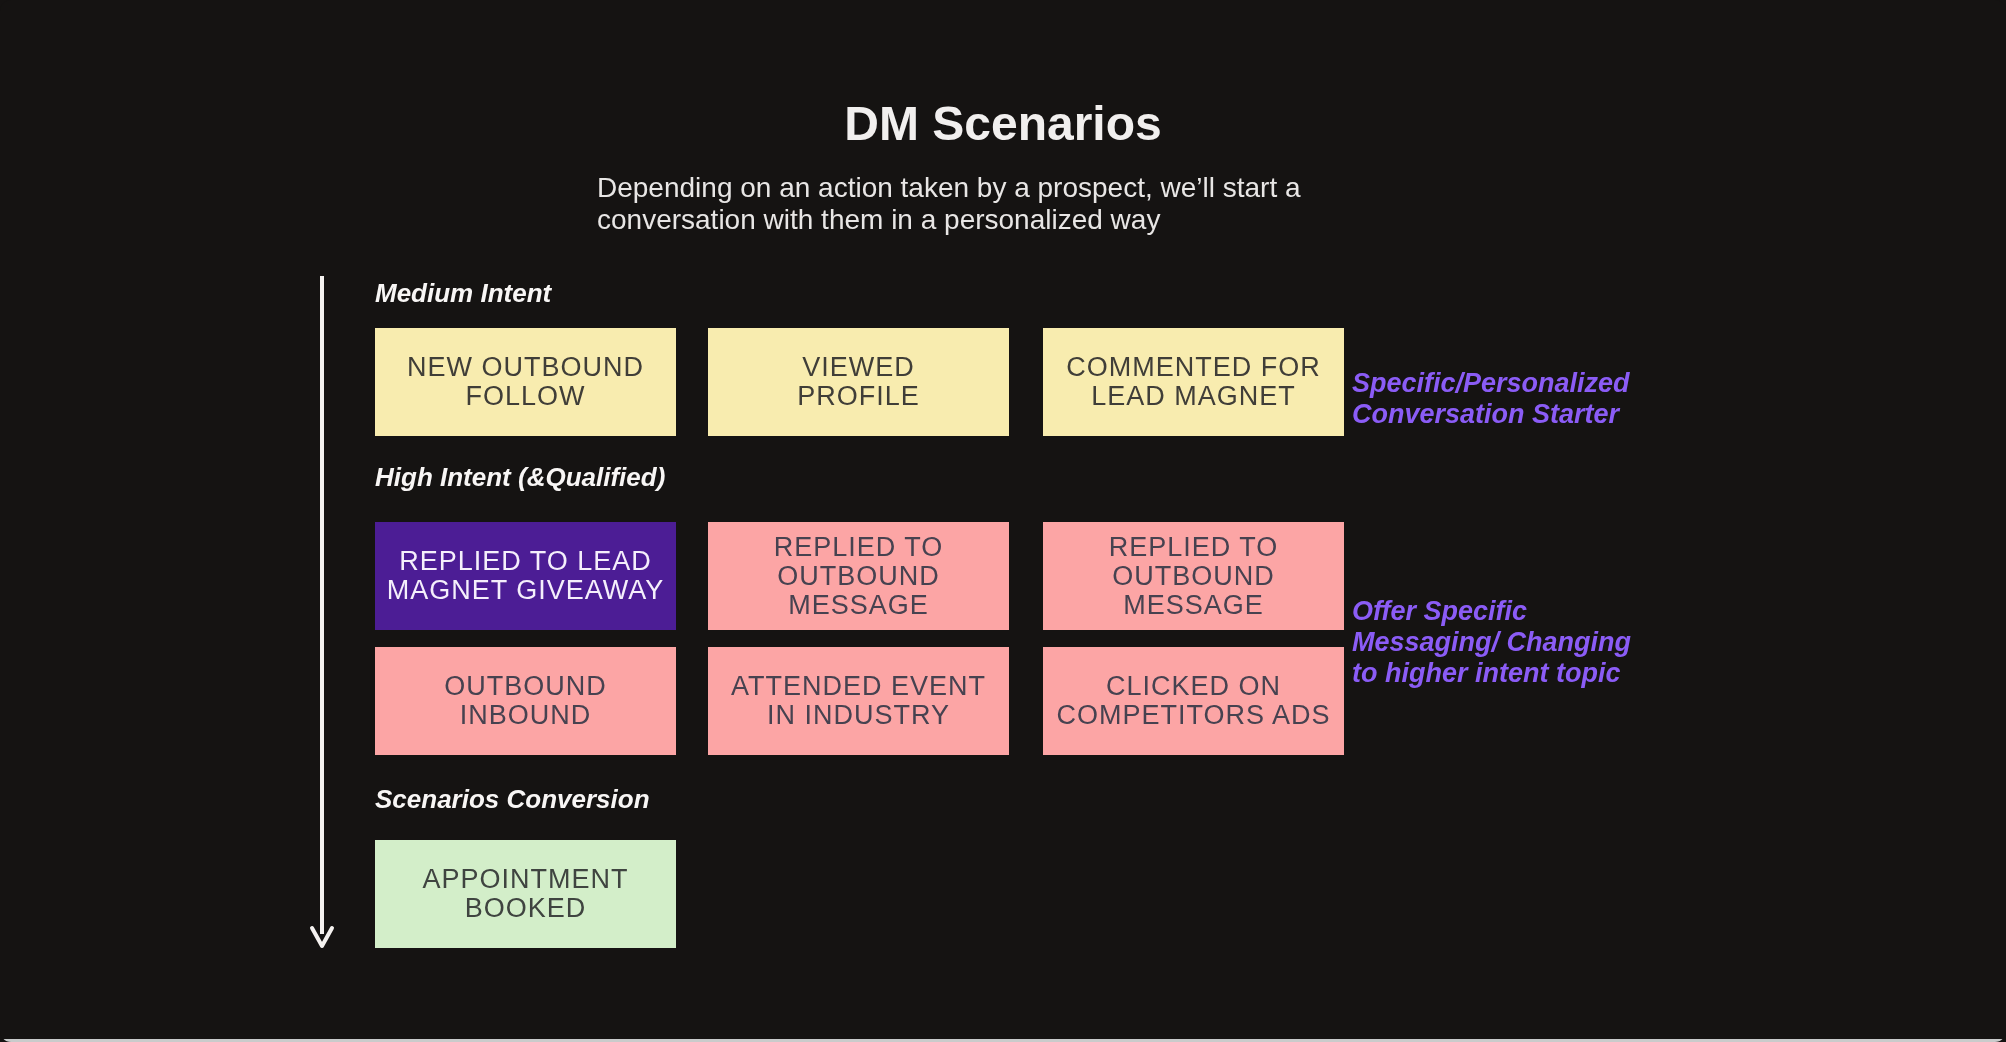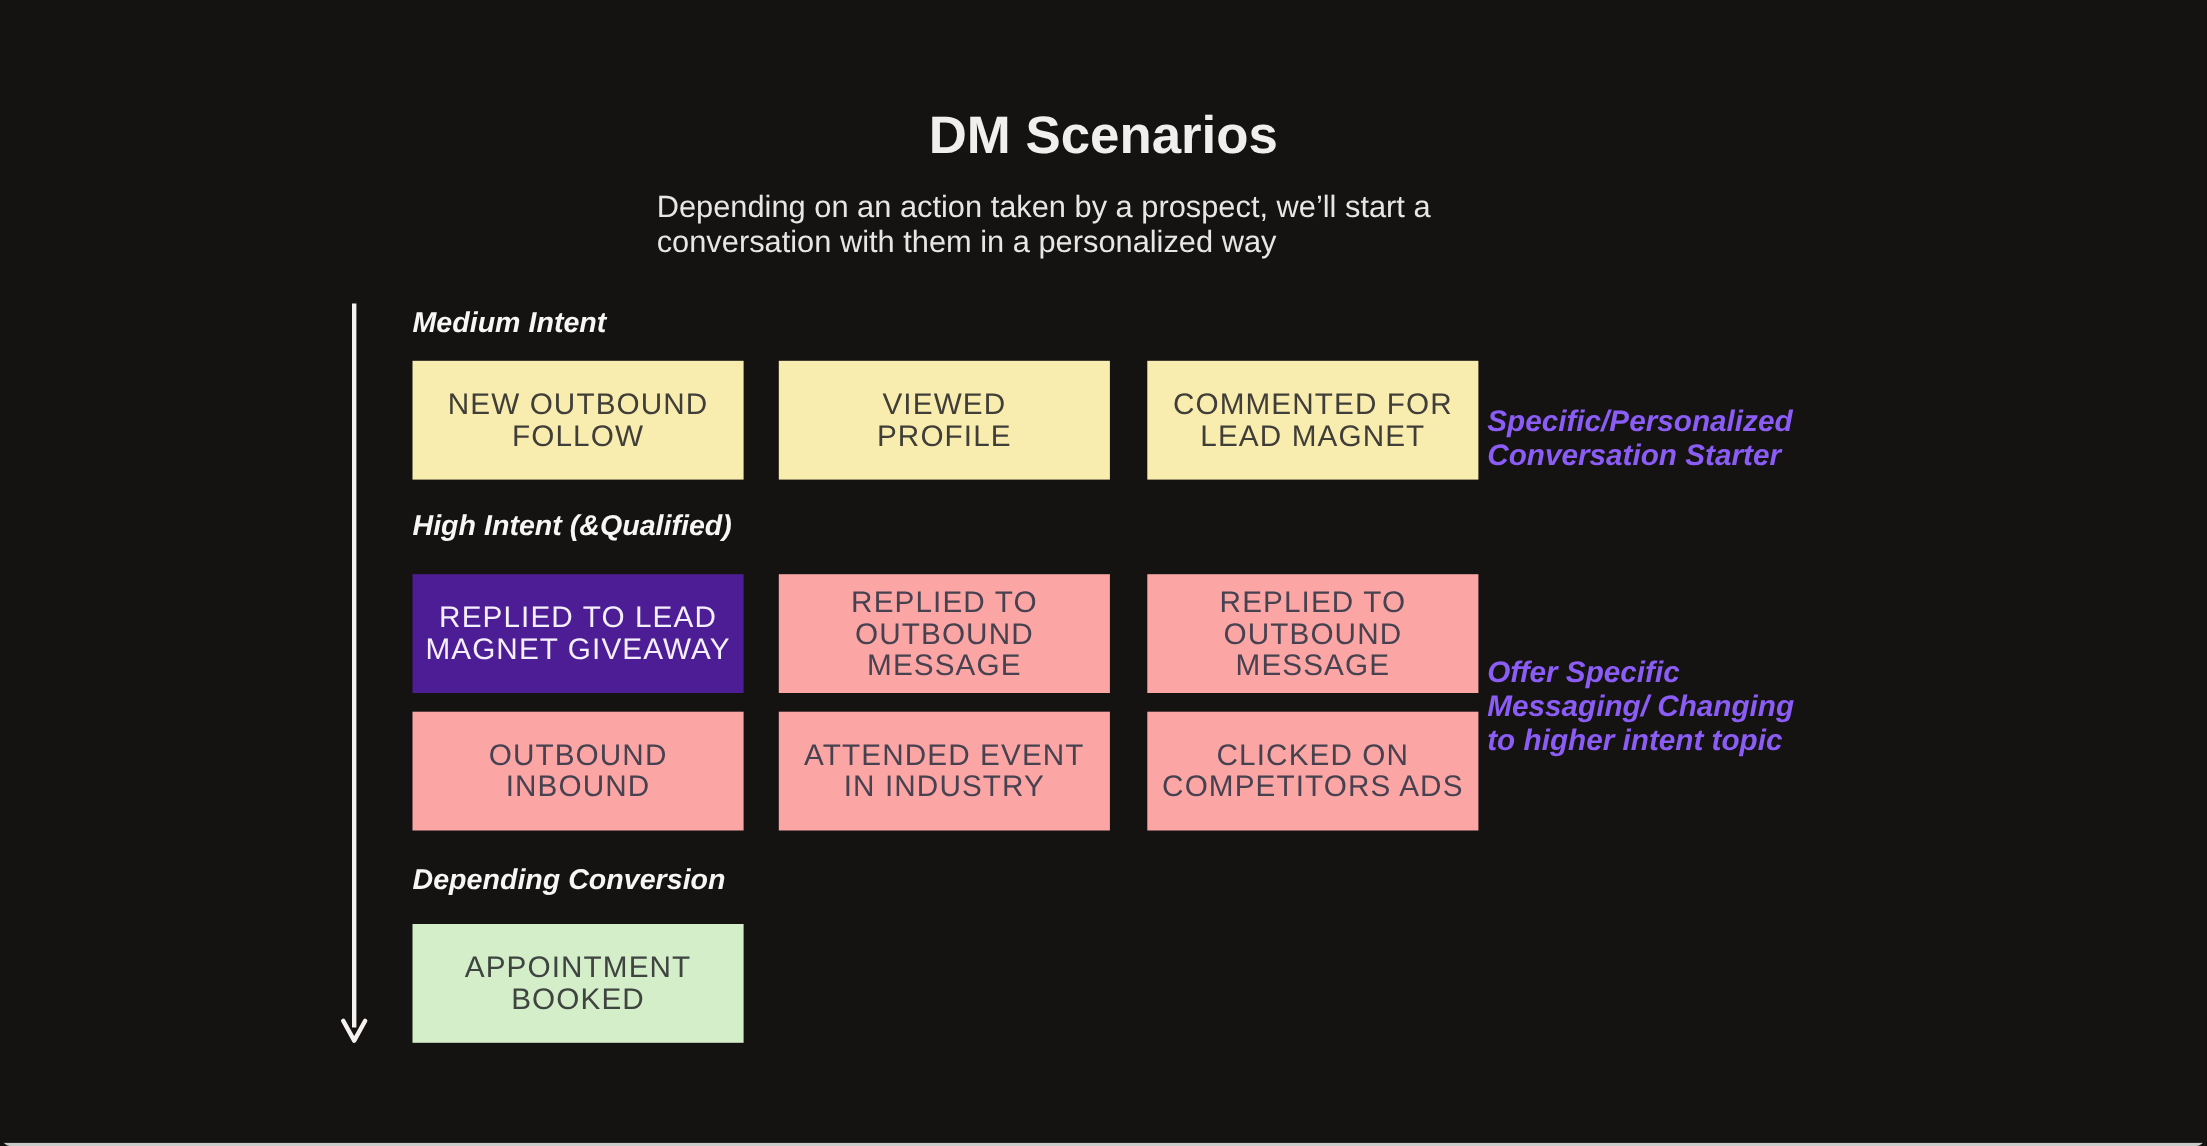--- a/index.html
+++ b/index.html
@@ -151,21 +151,21 @@
   </div>
   <div class="box lavender col-1 row-high-2">
     <span>ATTENDED EVENT
 IN INDUSTRY</span>
   </div>
   <div class="box lavender col-2 row-high-2">
     <span>CLICKED ON
 COMPETITORS ADS</span>
   </div>
 
-  <div class="section-label" style="top:784px">Depending Conversion</div>
+  <div class="section-label" style="top:784px">Scenarios Conversion</div>
 
   <div class="box green col-0 row-conversion">
     <span>APPOINTMENT
 BOOKED</span>
   </div>
 
   <div class="side-note" style="top:368px">Specific/Personalized
 Conversation Starter</div>
   <div class="side-note" style="top:596px">Offer Specific
 Messaging/ Changing

